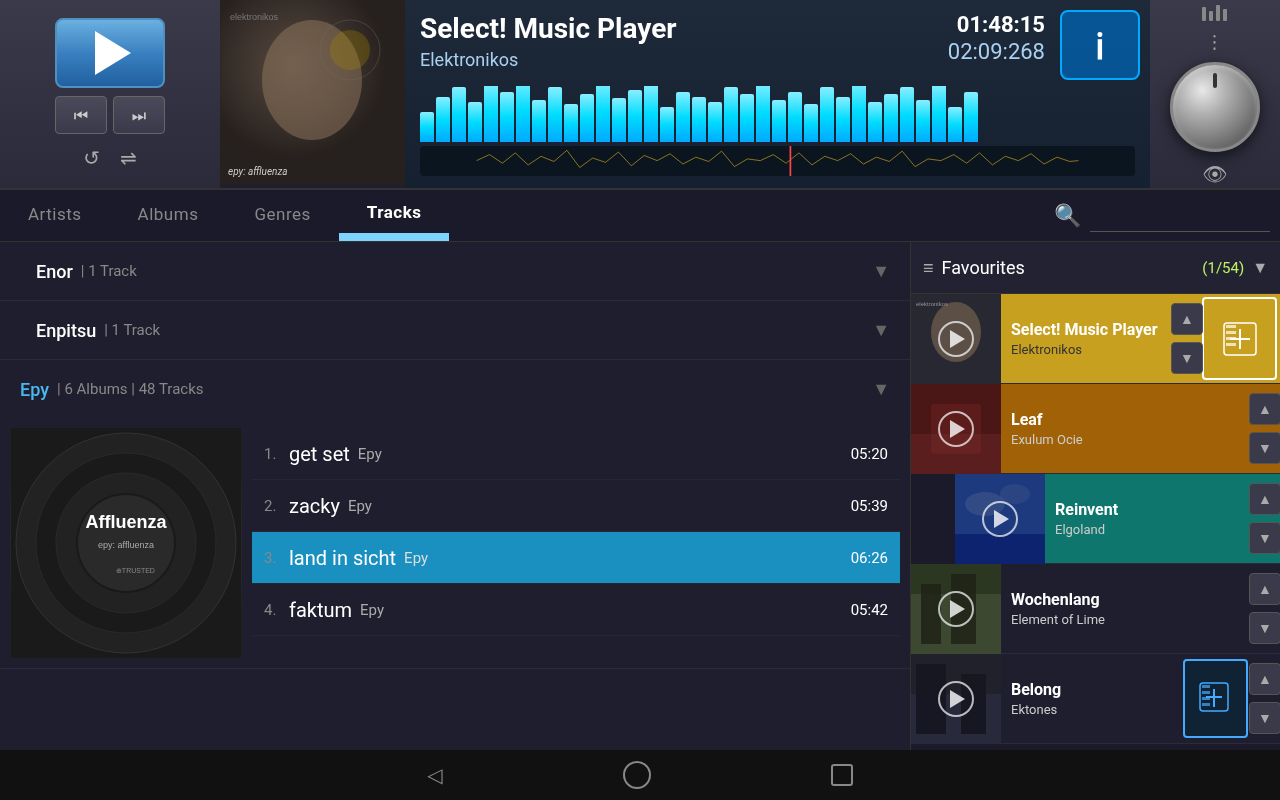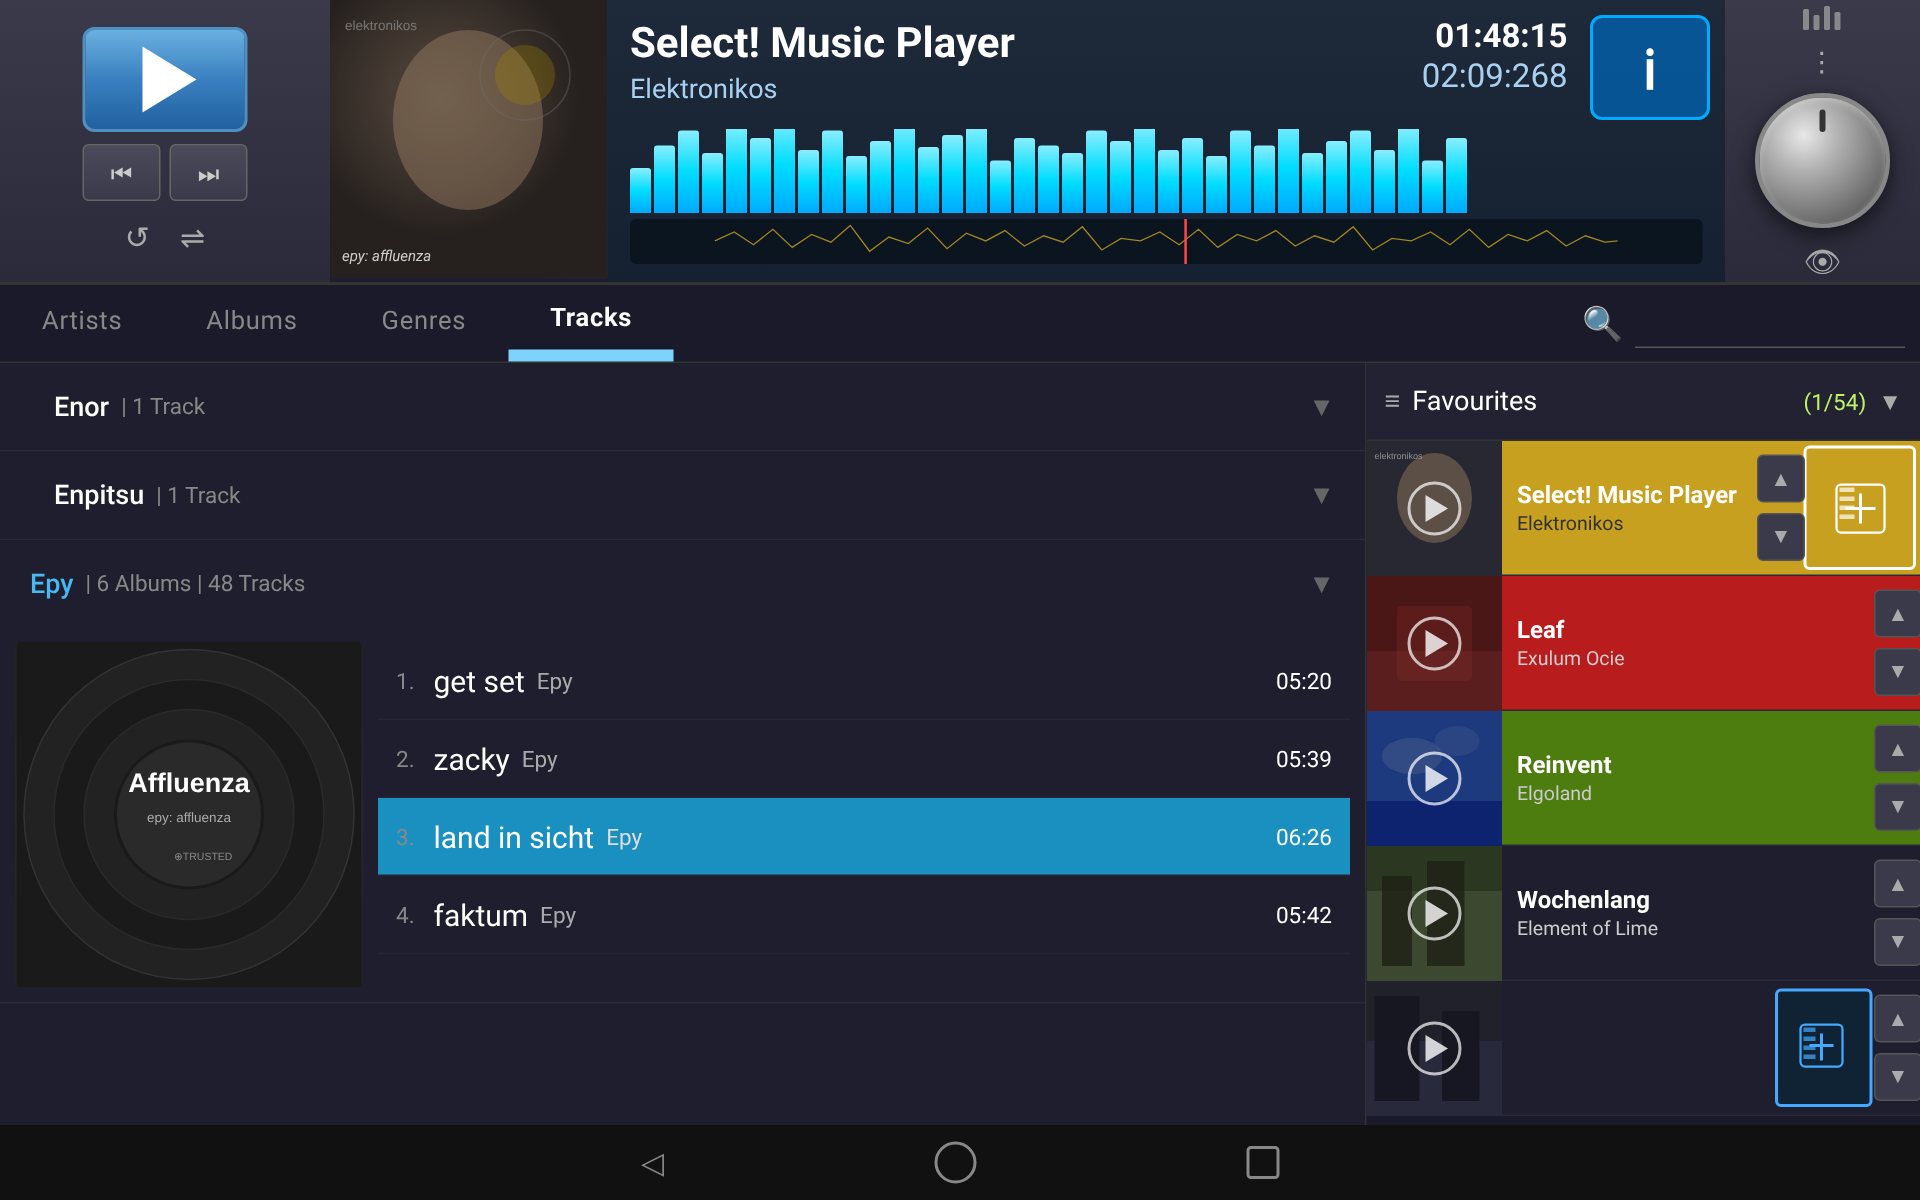--- a/index.html
+++ b/index.html
@@ -860,21 +860,21 @@
             <rect x="4" y="16" width="10" height="3" fill="#fff" opacity="0.7"></rect>
             <rect x="4" y="22" width="10" height="3" fill="#fff" opacity="0.7"></rect>
           </svg>
         </div>
         <div style="position:absolute;right:78px;top:0;bottom:0;width:30px;display:flex;flex-direction:column;align-items:center;justify-content:space-around;padding:6px 0;">
           <div class="scroll-btn">▲</div>
           <div class="scroll-btn">▼</div>
         </div>
       </div>
 
-      <div class="fav-item" style="background:#b91c1c;">
+      <div class="fav-item" style="background:#a16207;">
         <div class="fav-thumb" style="width:90px;height:90px;flex-shrink:0;position:relative;">
           <svg width="90" height="90">
             <rect width="90" height="90" fill="#6a2020"></rect>
             <rect x="0" y="50" width="90" height="40" fill="#8b3030" opacity="0.7"></rect>
             <rect x="20" y="20" width="50" height="50" fill="#c04040" opacity="0.3" rx="3"></rect>
           </svg>
           <div class="fav-play-overlay">
             <div class="fav-play-btn">
               <div class="fav-play-triangle"></div>
             </div>
@@ -883,21 +883,21 @@
         <div class="fav-info">
           <div class="fav-song-title">Leaf</div>
           <div class="fav-artist">Exulum Ocie</div>
         </div>
         <div style="position:absolute;right:0;top:0;bottom:0;width:30px;display:flex;flex-direction:column;align-items:center;justify-content:space-around;padding:6px 0;">
           <div class="scroll-btn">▲</div>
           <div class="scroll-btn">▼</div>
         </div>
       </div>
 
-      <div class="fav-item" style="background:#4d7c0f;">
+      <div class="fav-item" style="background:#0f766e;margin-left:44px;">
         <div class="fav-thumb" style="width:90px;height:90px;flex-shrink:0;position:relative;">
           <svg width="90" height="90">
             <rect width="90" height="90" fill="#2040a0"></rect>
             <rect x="0" y="0" width="90" height="60" fill="#3060c0" opacity="0.6"></rect>
             <rect x="0" y="60" width="90" height="30" fill="#1030a0" opacity="0.8"></rect>
 
             <ellipse cx="30" cy="30" rx="20" ry="12" fill="#fff" opacity="0.15"></ellipse>
             <ellipse cx="60" cy="20" rx="15" ry="10" fill="#fff" opacity="0.1"></ellipse>
           </svg>
           <div class="fav-play-overlay">
@@ -948,20 +948,24 @@
             <rect x="0" y="40" width="90" height="50" fill="#404060" opacity="0.7"></rect>
             <rect x="5" y="10" width="30" height="70" fill="#202030" opacity="0.9"></rect>
             <rect x="50" y="20" width="25" height="60" fill="#202030" opacity="0.9"></rect>
           </svg>
           <div class="fav-play-overlay">
             <div class="fav-play-btn">
               <div class="fav-play-triangle"></div>
             </div>
           </div>
         </div>
+        <div class="fav-info">
+          <div class="fav-song-title">Belong</div>
+          <div class="fav-artist">Ektones</div>
+        </div>
 
         <div style="position:absolute;right:32px;top:5px;bottom:5px;width:65px;border:2px solid #4af;border-radius:4px;background:rgba(0,40,60,0.5);display:flex;align-items:center;justify-content:center;">
           <svg width="36" height="36">
             <rect x="2" y="2" width="28" height="28" rx="3" fill="none" stroke="#4af" stroke-width="1.5"></rect>
             <line x1="16" y1="8" x2="16" y2="26" stroke="#4af" stroke-width="2"></line>
             <line x1="8" y1="16" x2="24" y2="16" stroke="#4af" stroke-width="2"></line>
             <rect x="4" y="4" width="8" height="3" fill="#4af" opacity="0.7"></rect>
             <rect x="4" y="10" width="8" height="3" fill="#4af" opacity="0.7"></rect>
             <rect x="4" y="16" width="8" height="3" fill="#4af" opacity="0.7"></rect>
             <rect x="4" y="22" width="8" height="3" fill="#4af" opacity="0.7"></rect>

